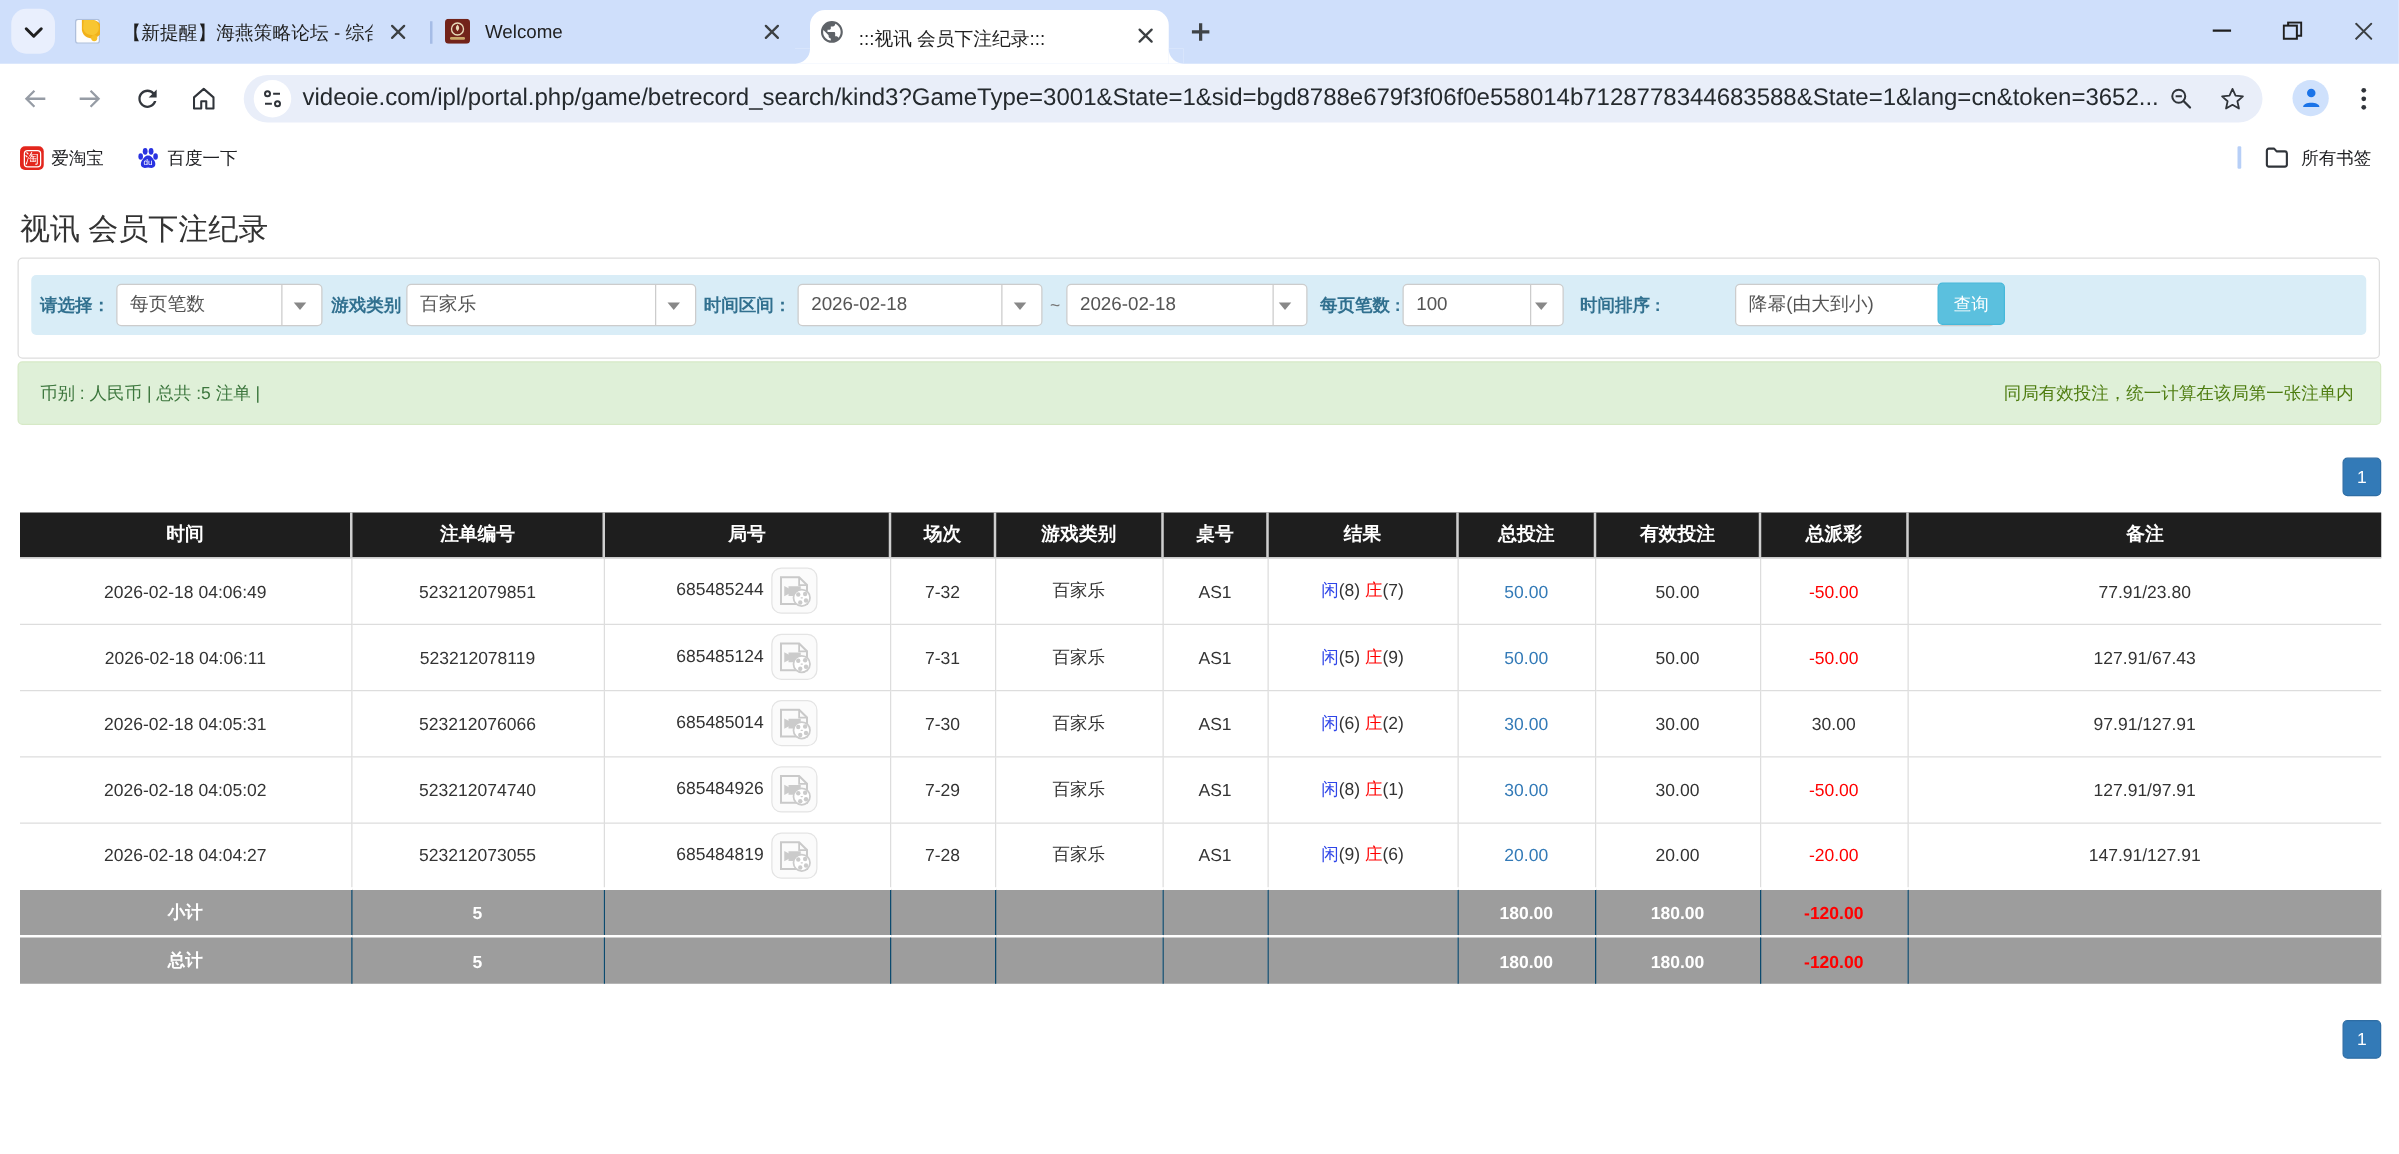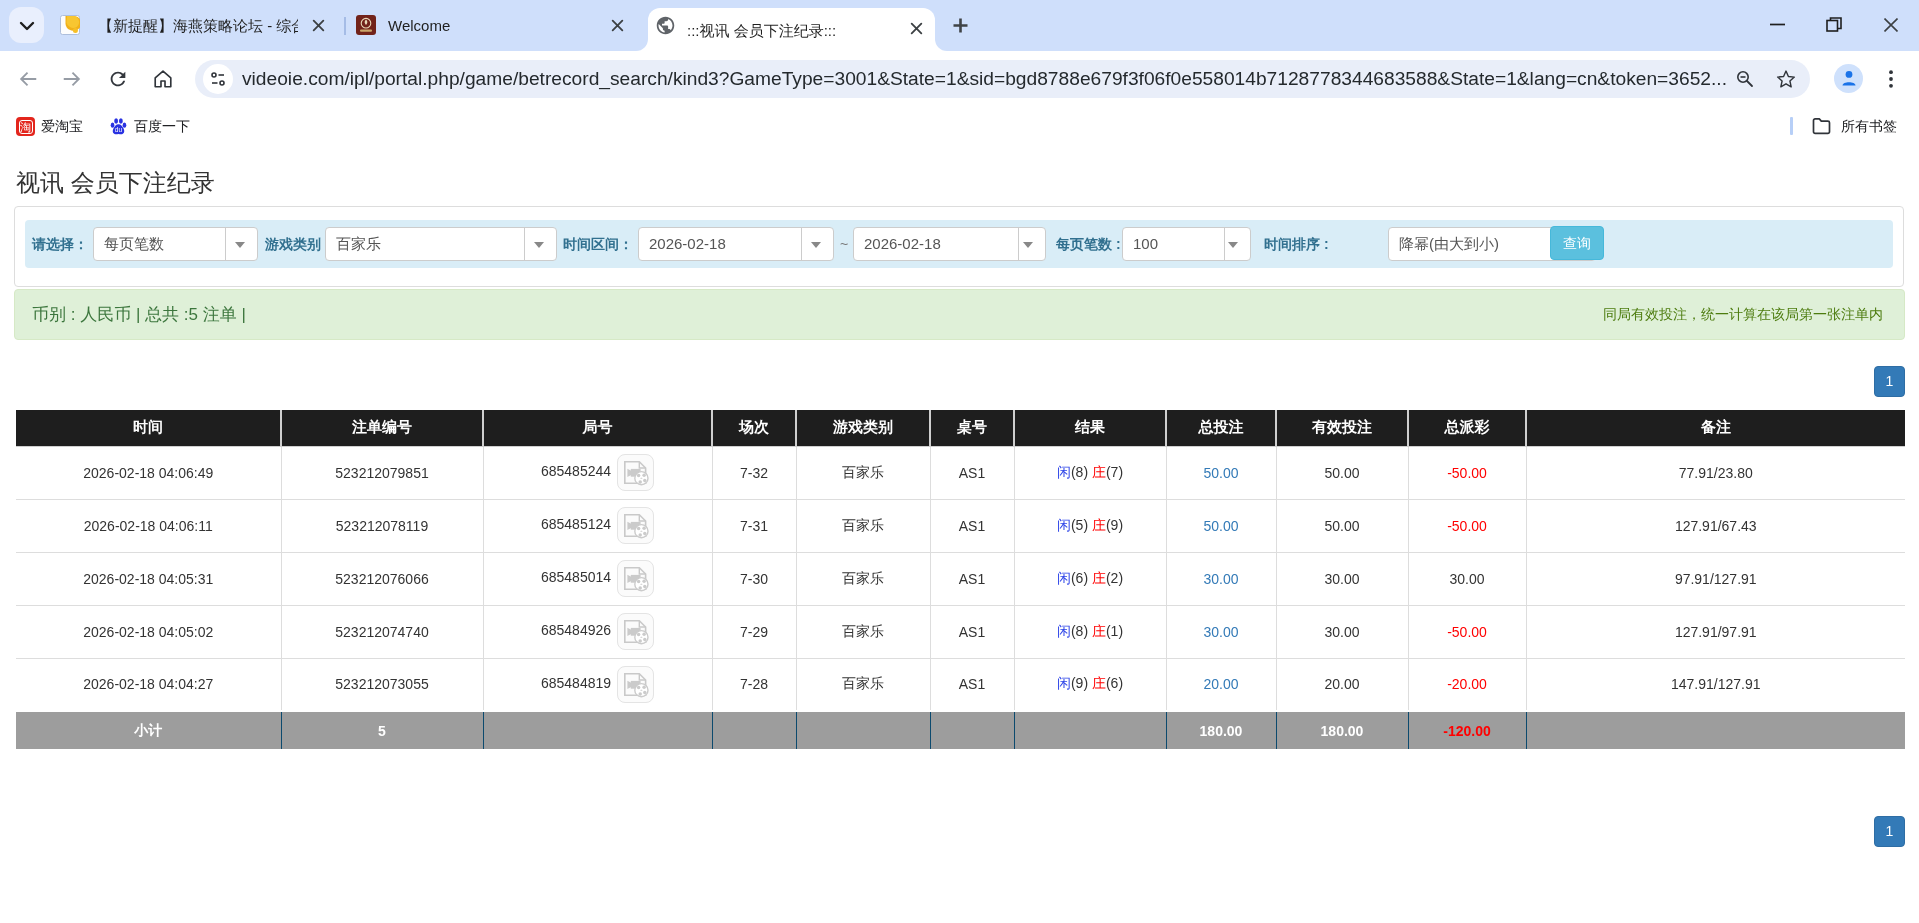--- a/index.html
+++ b/index.html
@@ -27,21 +27,21 @@
 #ptitle { position:absolute; left:16px; top:167px; font-size:24px; color:#333; }
 #panel { position:absolute; left:14px; top:206px; width:1890px; height:81px; background:#fff; border:1px solid #ddd; border-radius:4px; }
 #bluebar { position:absolute; left:25px; top:220px; width:1868px; height:48px; background:#d9edf7; border-radius:4px; }
 .flbl { position:absolute; top:236px; height:16px; line-height:16px; font-size:14px; font-weight:bold; color:#31708f; white-space:nowrap; }
 .fsel { position:absolute; top:227px; height:34px; background:#fff; border:1px solid #ccc; border-radius:4px; font-size:15px; color:#555; }
 .fsel .txt { position:absolute; left:10px; top:0; height:32px; line-height:32px; white-space:nowrap; }
 .fsel .car { position:absolute; right:0; top:0; height:32px; border-left:1px solid #ccc; }
 .fsel .car:after { content:""; position:absolute; right:12px; top:14px; border-left:5px solid transparent; border-right:5px solid transparent; border-top:6px solid #888; }
 #qbtn { position:absolute; left:1550px; top:226px; width:54px; height:34px; background:#5bc0de; border:1px solid #46b8da; border-radius:4px; color:#fff; font-size:14px; text-align:center; line-height:32px; }
 #greenbar { position:absolute; left:14px; top:289px; width:1891px; height:51px; background:#dff0d8; border:1px solid #d6e9c6; border-radius:4px; }
-#greenbar .lt { position:absolute; left:17px; top:0; height:49px; line-height:49px; font-size:17px; color:#3c763d; }
+#greenbar .lt { position:absolute; left:17px; top:0; height:49px; line-height:49px; font-size:14px; color:#3c763d; }
 #greenbar .rt { position:absolute; right:21px; top:0; height:49px; line-height:49px; font-size:14px; color:#4d7c0f; }
 .pag { position:absolute; left:1874px; width:31px; height:31px; background:#337ab7; border:1px solid #2e6da4; border-radius:4px; color:#fff; font-size:14px; text-align:center; line-height:29px; }
 
 #tbl { position:absolute; left:16px; top:410px; width:1889px; border-collapse:collapse; table-layout:fixed; }
 #tbl th { height:36px; background:#1e1e1e; color:#fff; font-size:15px; font-weight:bold; text-align:center; border-right:2px solid #cfcfcf; border-bottom:1px solid #cfcfcf;margin-top:43px; }
 #tbl th:last-child { border-right:none; }
 #tbl td { height:53px; font-size:14px; color:#333; text-align:center; border:1px solid #ddd; background:#fff; vertical-align:middle; }
 #tbl td:first-child { border-left:none; } #tbl td:last-child { border-right:none; }
 #tbl tr.sum td { height:38px; background:#9d9d9d; color:#fff; font-weight:bold; border-right:1px solid #0c4a6e; border-top:2px solid #fff; border-left:none; border-bottom:none; }
 #tbl tr.sum td:last-child { border-right:none; }
@@ -360,16 +360,29 @@
           <td></td>
           <td></td>
           <td></td>
           <td></td>
           <td></td>
           <td>180.00</td>
           <td>180.00</td>
           <td class="r">-120.00</td>
           <td></td>
         </tr>
+    <tr class="sum">
+          <td>总计</td>
+          <td>5</td>
+          <td></td>
+          <td></td>
+          <td></td>
+          <td></td>
+          <td></td>
+          <td>180.00</td>
+          <td>180.00</td>
+          <td class="r">-120.00</td>
+          <td></td>
+        </tr>
   </tbody>
     </table>
   <div class="pag" style="top:816px">1</div>
 </div>
 
 </body></html>

